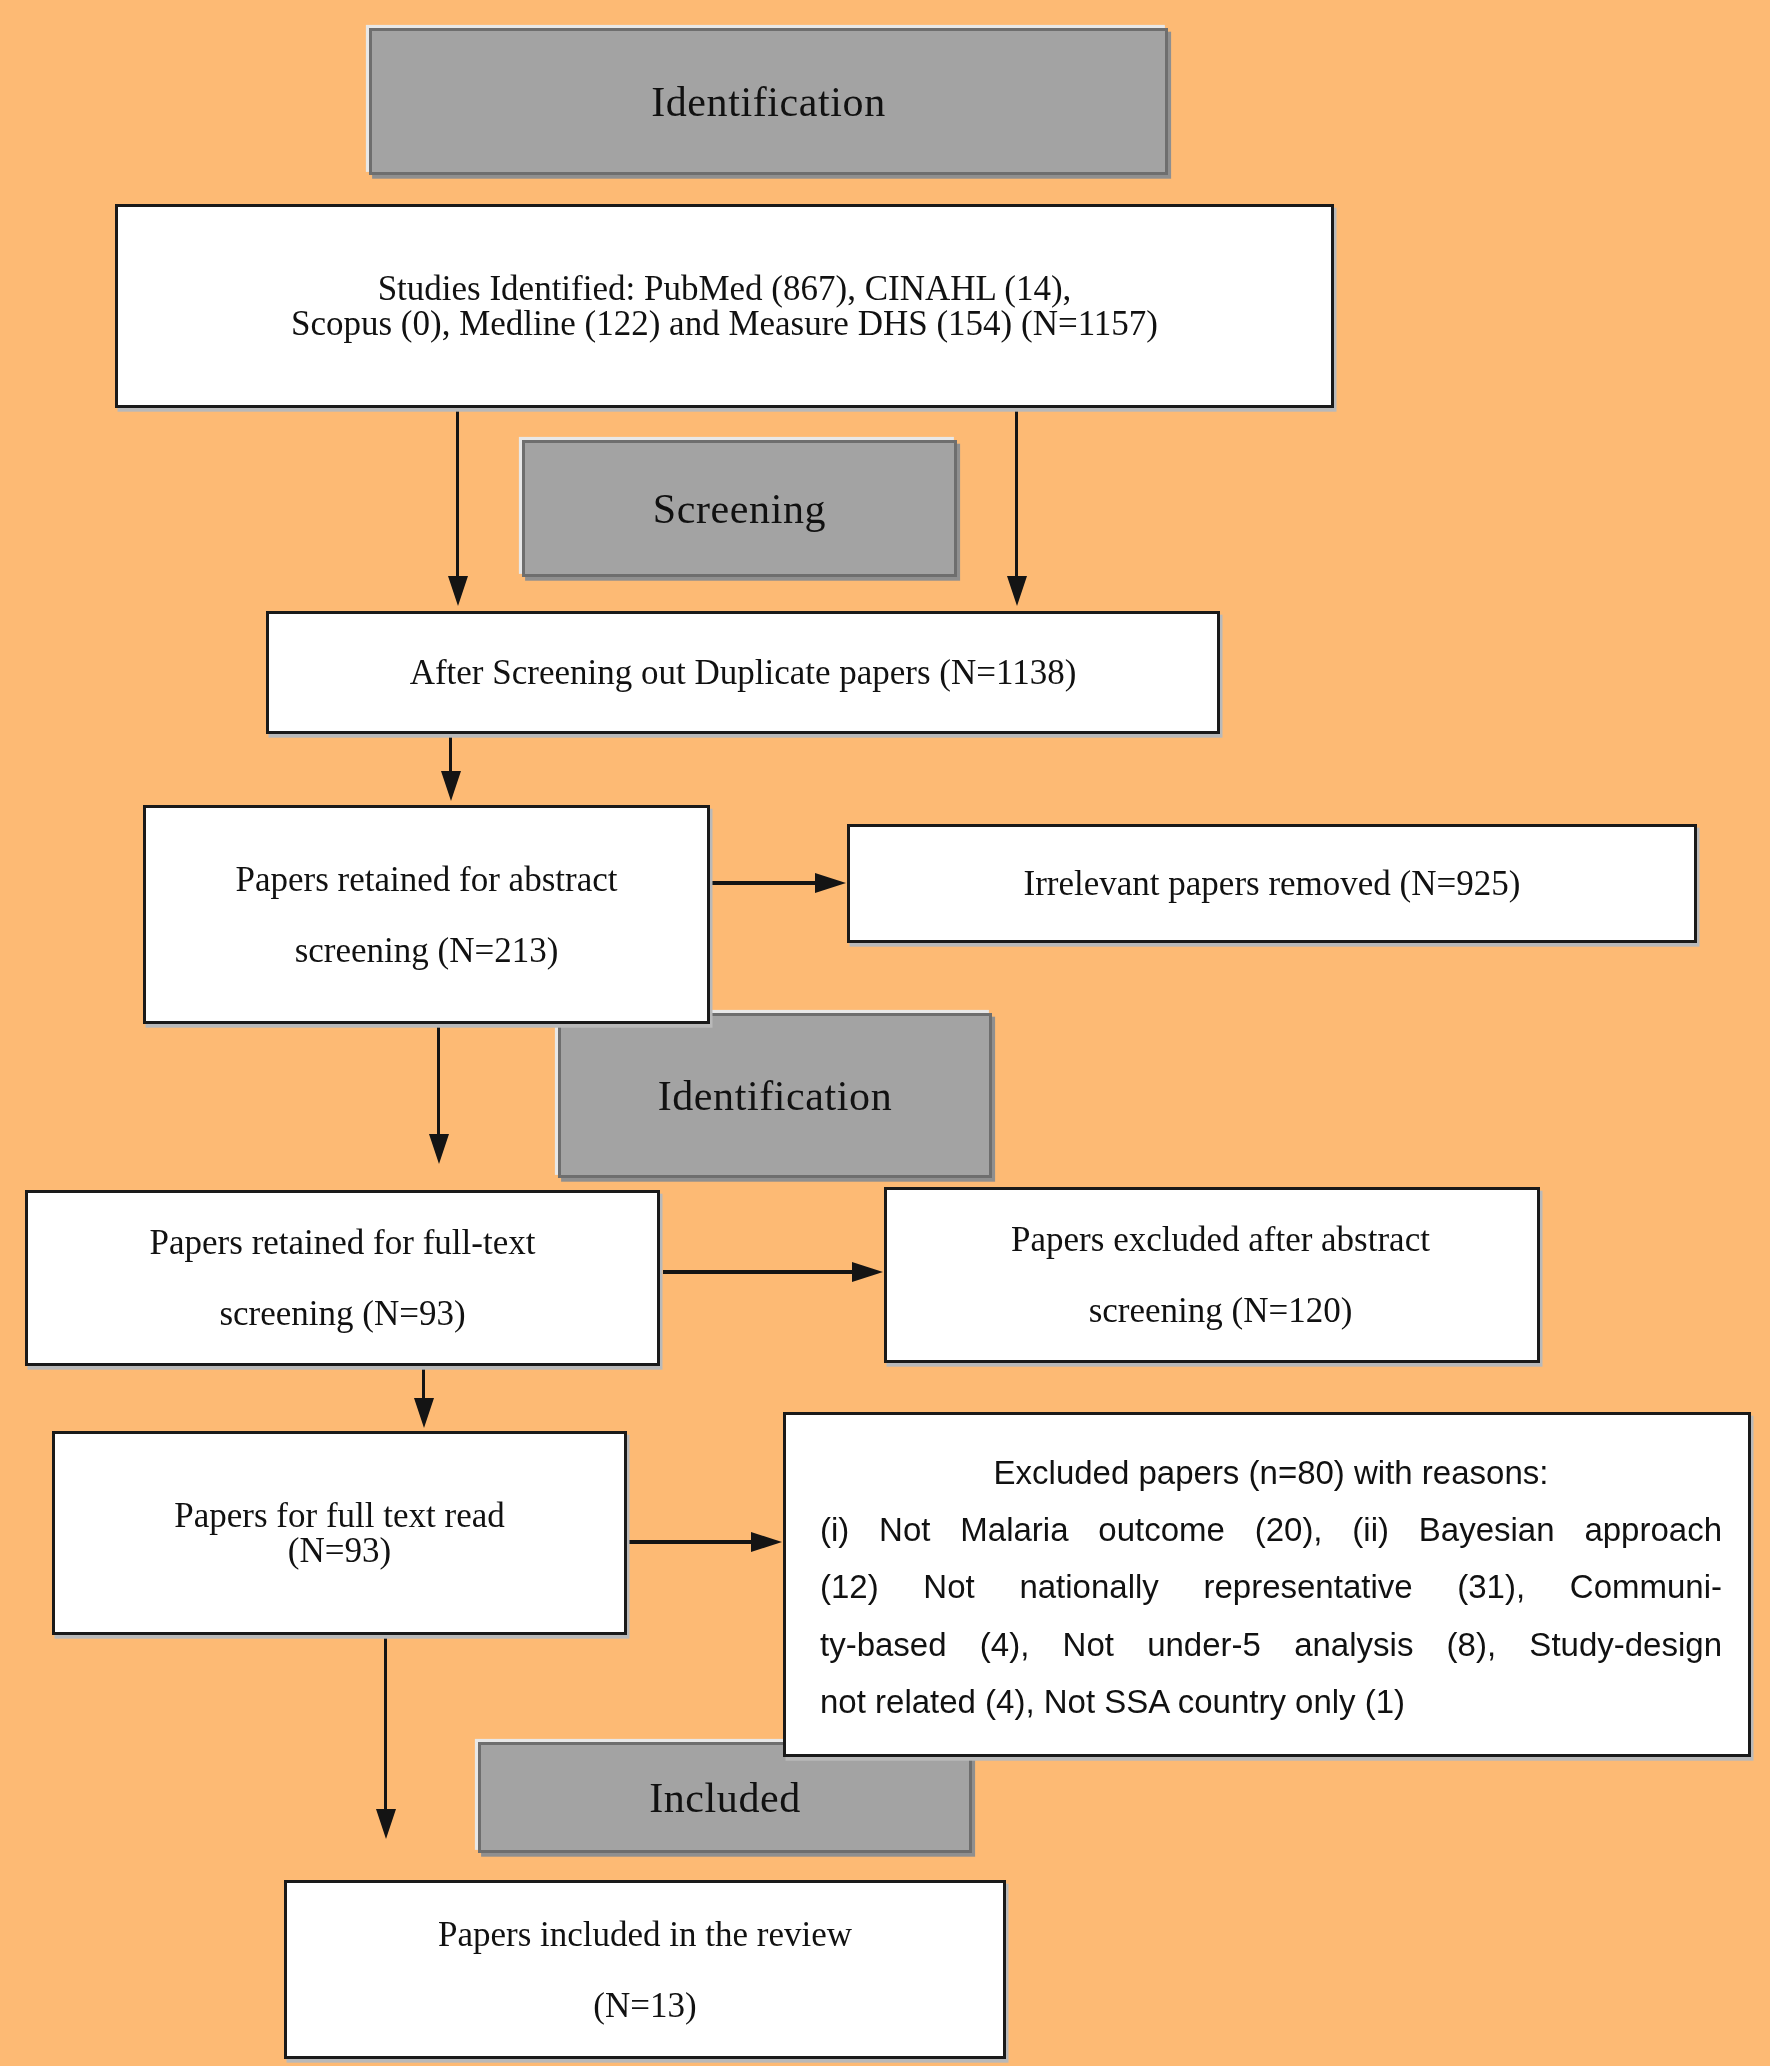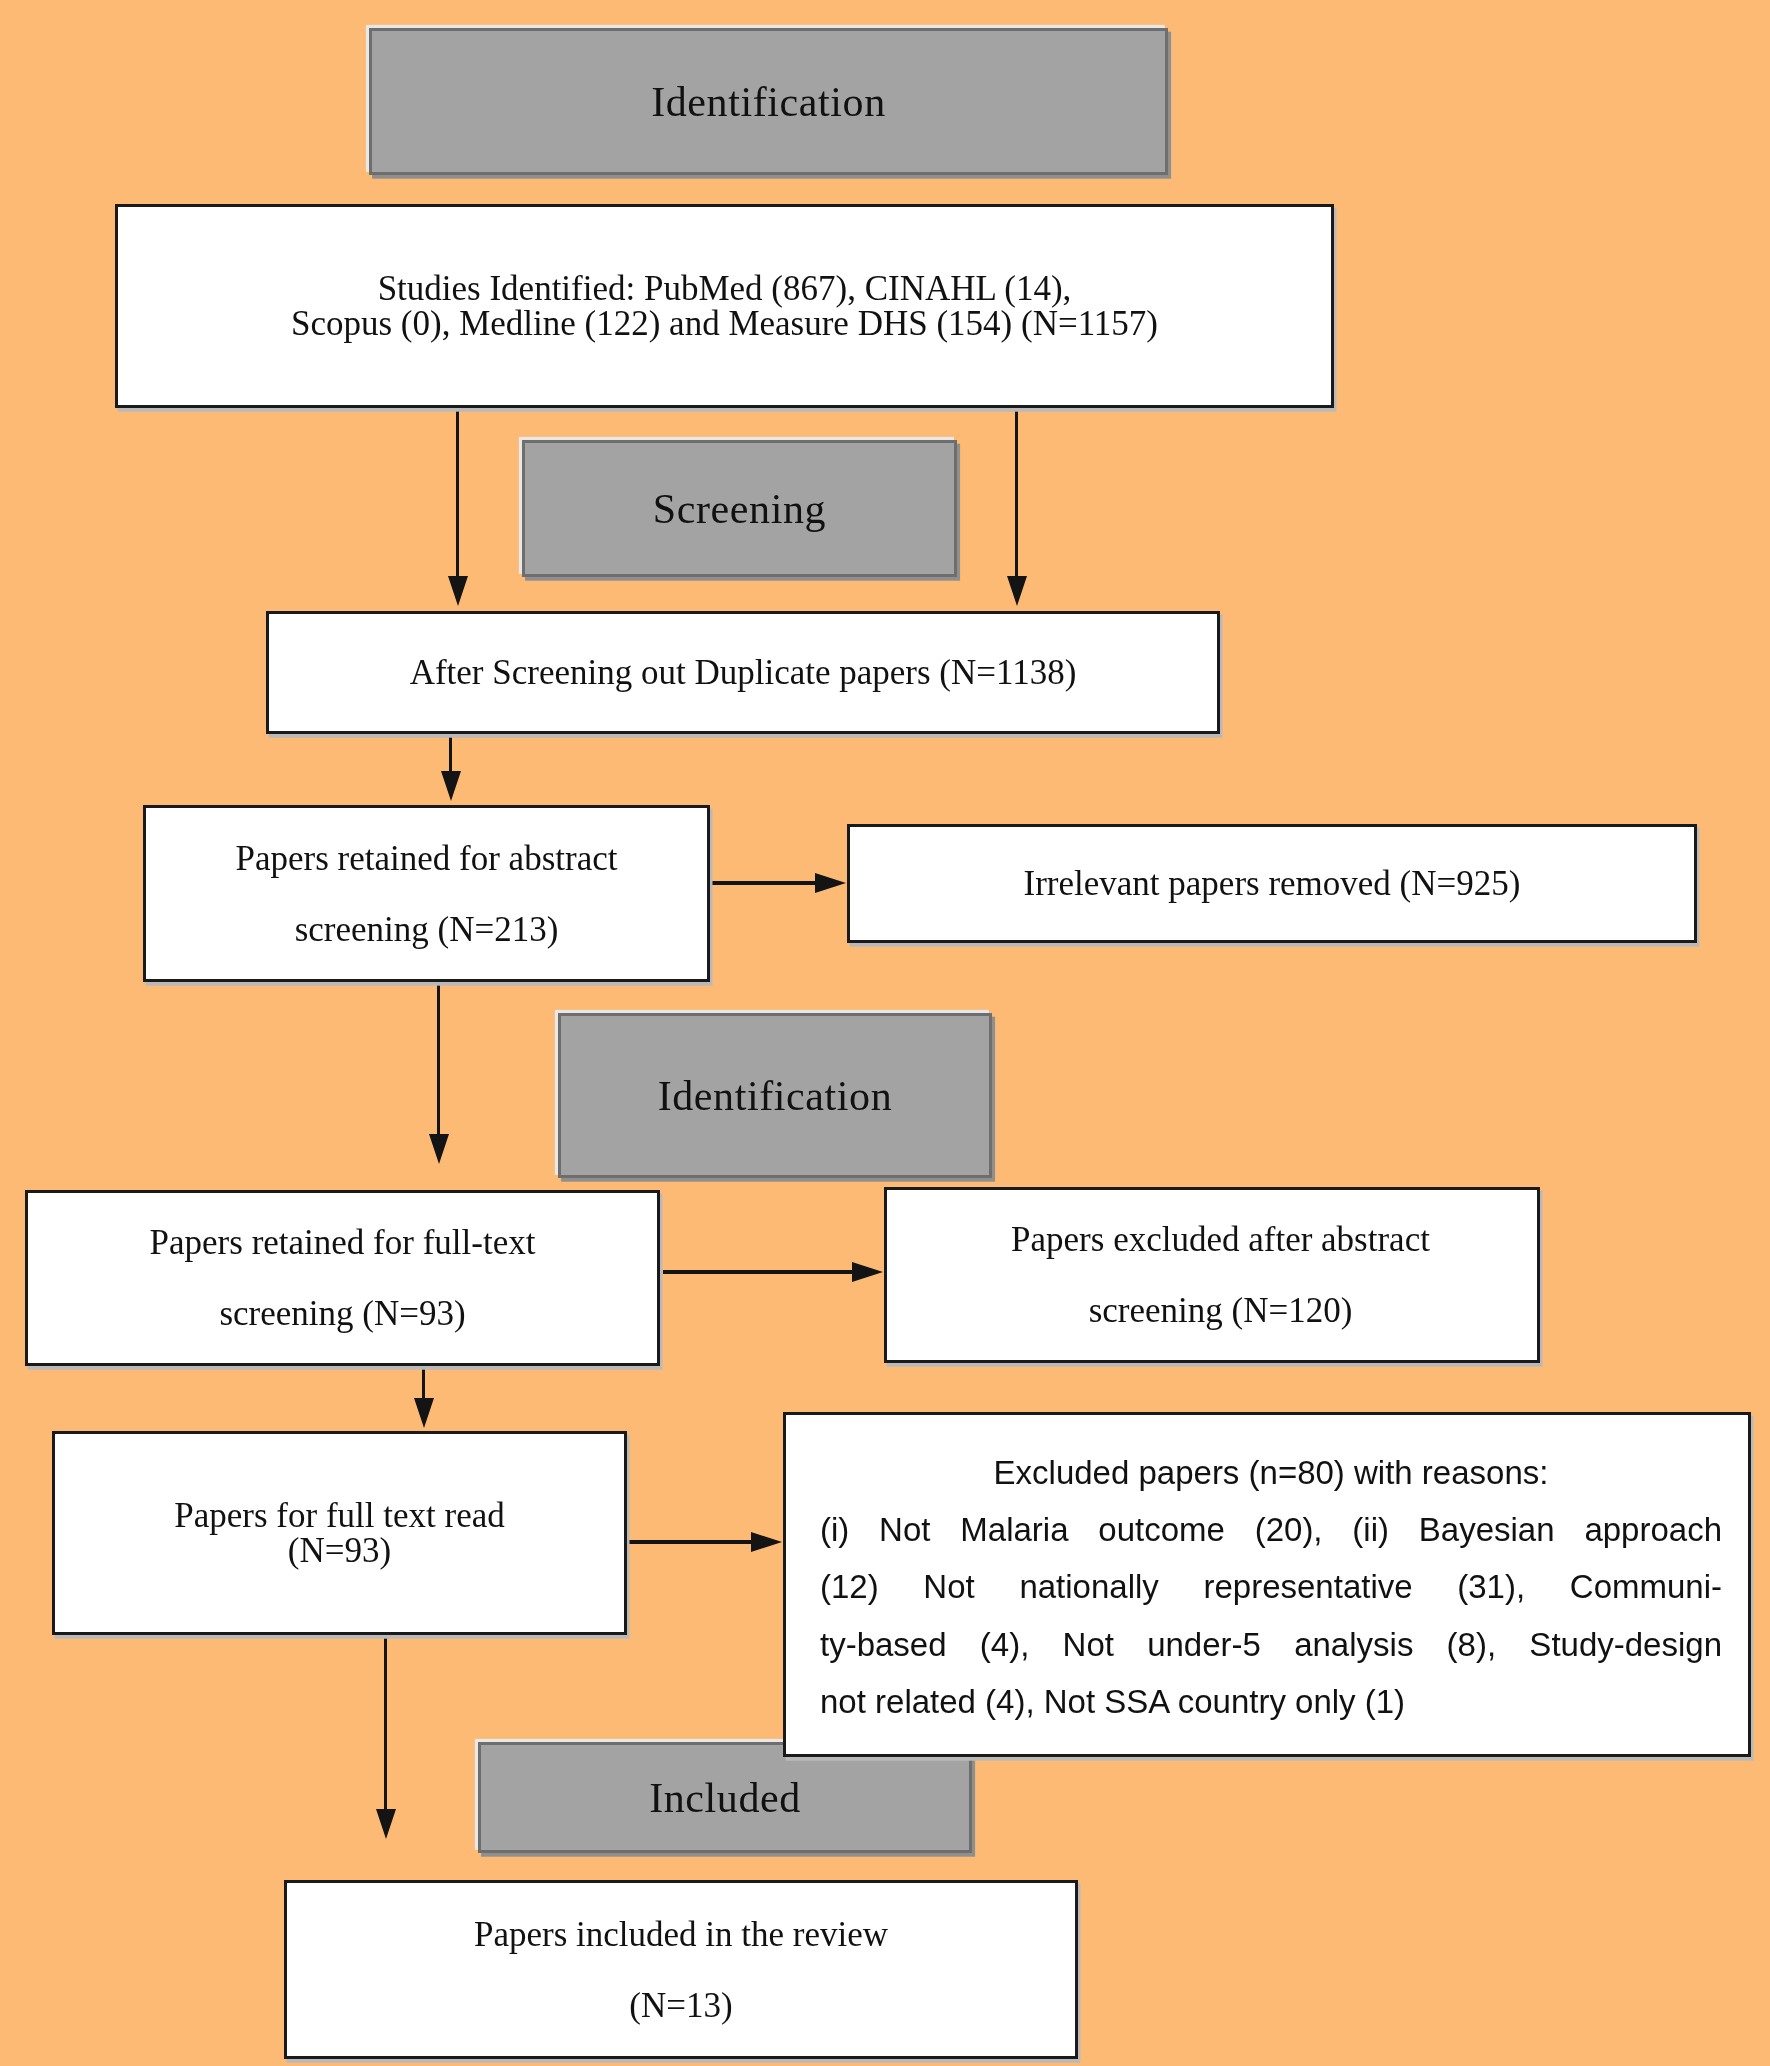--- a/index.html
+++ b/index.html
@@ -135,21 +135,21 @@
   <div class="stage" style="left:522px; top:440px; width:435px; height:137px;">
     <span>Screening</span>
   </div>
 
   <div class="node" style="left:266px; top:611px; width:954px; height:123px;">
     <div class="ln">After Screening out Duplicate papers (N=1138)</div>
   </div>
 
   <div class="arrow-v" style="left:449px; top:735px; height:38px;"></div>
 
-  <div class="node gap-md" style="left:143px; top:805px; width:567px; height:177px;">
+  <div class="node gap-md" style="left:143px; top:805px; width:567px; height:219px;">
     <div class="ln">Papers retained for abstract</div>
     <div class="ln">screening (N=213)</div>
   </div>
 
   <div class="arrow-h" style="left:712px; top:881px; width:104px;"></div>
 
   <div class="node" style="left:847px; top:824px; width:850px; height:119px;">
     <div class="ln">Irrelevant papers removed (N=925)</div>
   </div>
 
@@ -187,19 +187,19 @@
     <div class="rln">ty-based (4), Not under-5 analysis (8), Study-design</div>
     <div class="rln r-last">not related (4), Not SSA country only (1)</div>
   </div>
 
   <div class="arrow-v" style="left:384px; top:1637px; height:174px;"></div>
 
   <div class="stage" style="left:478px; top:1742px; width:494px; height:111px;">
     <span>Included</span>
   </div>
 
-  <div class="node gap-md" style="left:284px; top:1880px; width:794px; height:179px;">
+  <div class="node gap-md" style="left:284px; top:1880px; width:722px; height:179px;">
     <div class="ln">Papers included in the review</div>
     <div class="ln">(N=13)</div>
   </div>
 
 </div>
 
 
 </body></html>

